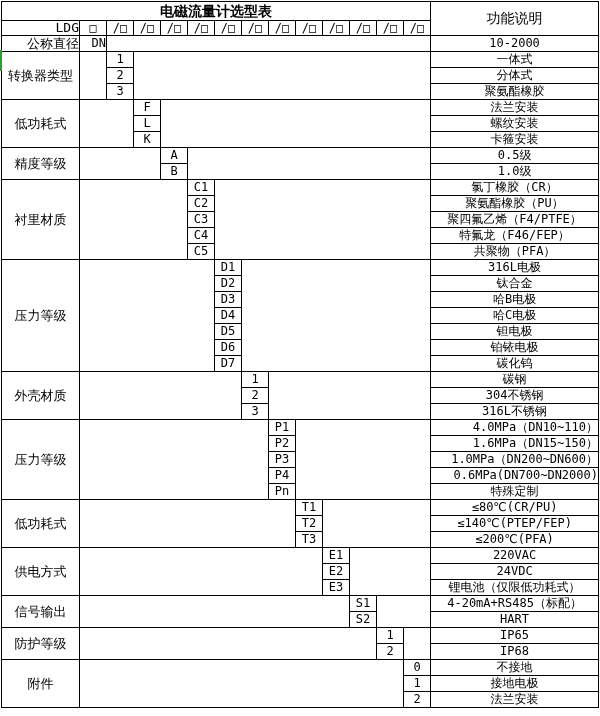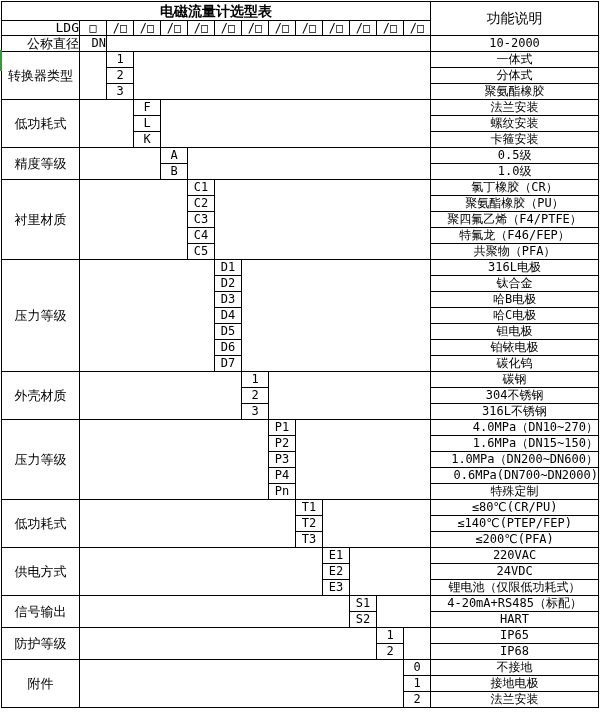--- a/index.html
+++ b/index.html
@@ -202,21 +202,21 @@
       </tr>
       <tr class="r">
         <td class="code">3</td>
         <td class="desc">316L不锈钢</td>
       </tr>
       <tr class="r">
         <td rowspan="5" class="cat">压力等级</td>
         <td colspan="7" rowspan="5" class="filler"></td>
         <td class="code">P1</td>
         <td colspan="5" rowspan="5" class="filler"></td>
-        <td class="desc left">4.0MPa（DN10~270）</td>
+        <td class="desc left">4.0MPa（DN10~110）</td>
       </tr>
       <tr class="r">
         <td class="code">P2</td>
         <td class="desc left">1.6MPa（DN15~150）</td>
       </tr>
       <tr class="r">
         <td class="code">P3</td>
         <td class="desc left">1.0MPa（DN200~DN600）</td>
       </tr>
       <tr class="r">

